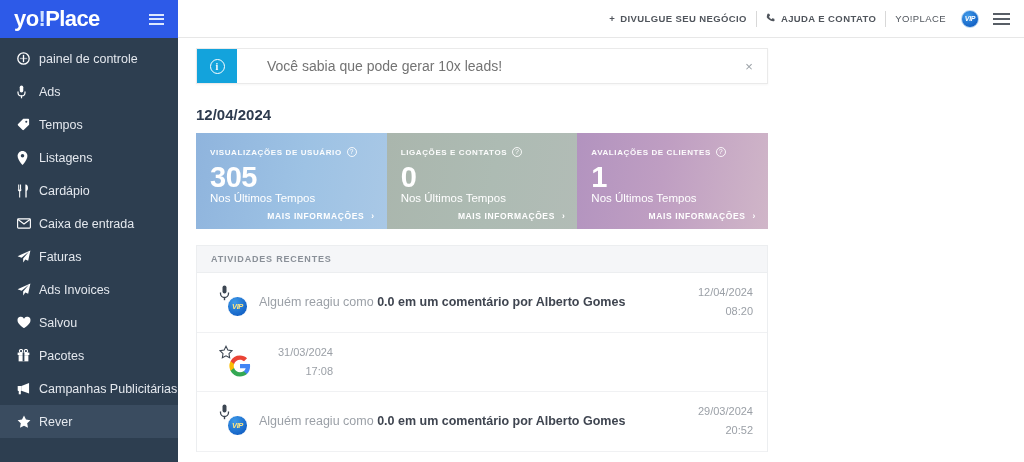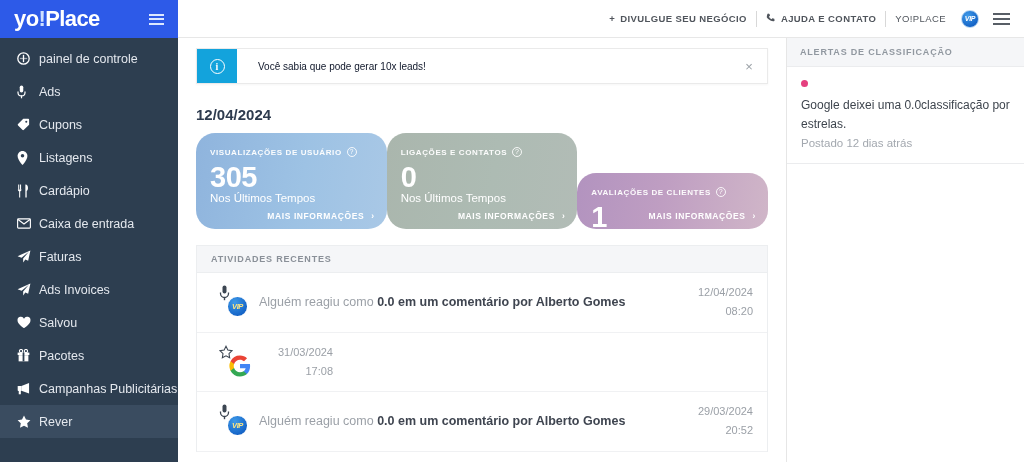--- a/index.html
+++ b/index.html
@@ -130,46 +130,45 @@
   }
   .banner-ico .circ {
     width: 15px; height: 15px; border-radius: 50%;
     border: 1.5px solid #fff;
     color: #fff; font-size: 10px; font-weight: bold;
     display: flex; align-items: center; justify-content: center;
     font-family: "Liberation Serif", serif;
   }
   .banner-text {
     flex: 1; display: flex; align-items: center;
-    padding-left: 21px;
-    font-size: 10px; color: #0f172a;
+    padding-left: 30px;
+    font-size: 14px; color: #737373;
   }
   .banner-close {
     width: 36px; display: flex; align-items: center; justify-content: center;
     color: #9aa0a6; font-size: 13px; cursor: pointer;
   }
 
   
   .date-head {
     font-size: 15px; font-weight: bold; color: #2e3b4e;
     margin: 22px 0 10px 0;
   }
 
   
   .cards { display: flex; height: 96px; }
   .card {
     flex: 1; position: relative;
     padding: 14px 14px 0 14px;
     color: #ffffff;
     cursor: pointer;
-    border-radius: 19px;
   }
   .card.c1 { background: linear-gradient(100deg, #8fb4dd 0%, #9dc2e4 55%, #a9c8e6 100%); }
   .card.c2 { background: linear-gradient(100deg, #aab6ad 0%, #adbbb3 55%, #b2bcb6 100%); }
-  .card.c3 { background: linear-gradient(100deg, #b293bf 0%, #bf9ec2 45%, #d0b6c8 100%); margin-top: 40px; }
+  .card.c3 { background: linear-gradient(100deg, #b293bf 0%, #bf9ec2 45%, #d0b6c8 100%); }
   .card-title {
     font-size: 8px; letter-spacing: 0.6px; font-weight: bold;
     text-transform: uppercase;
     display: flex; align-items: center; gap: 5px;
     opacity: 0.96;
   }
   .qmark {
     width: 10px; height: 10px; border-radius: 50%;
     border: 1px solid rgba(255,255,255,0.9);
     font-size: 7px; line-height: 8px; text-align: center;
@@ -289,21 +288,21 @@
           </span>
         <span class="nav-label">Ads</span>
       </div>
       <div class="nav-item">
         <span class="nav-ico">
             <svg width="14" height="13" viewBox="0 0 17 16">
               <path d="M1.2 7.4L7.6 1h6.2c.6 0 1 .5 1 1v6.2l-6.4 6.4a1.3 1.3 0 01-1.9 0L1.2 9.3a1.3 1.3 0 010-1.9z" fill="#fff"></path>
               <circle cx="11.3" cy="4.6" r="1.25" fill="#2d3e50"></circle>
             </svg>
           </span>
-        <span class="nav-label">Cupons</span>
+        <span class="nav-label">Tempos</span>
       </div>
       <div class="nav-item">
         <span class="nav-ico">
             <svg width="11" height="14" viewBox="0 0 12 16">
               <path d="M6 0C2.9 0 .4 2.5.4 5.6.4 9.8 6 16 6 16s5.6-6.2 5.6-10.4C11.6 2.5 9.1 0 6 0z" fill="#fff"></path>
               <circle cx="6" cy="5.5" r="2" fill="#2d3e50"></circle>
             </svg>
           </span>
         <span class="nav-label">Listagens</span>
       </div>
@@ -511,24 +510,16 @@
             </div>
             <div class="act-text"><span>Alguém reagiu como </span><b>0.0 em um comentário por Alberto Gomes</b></div>
             <div class="act-time">
               <div>29/03/2024</div>
               <div>20:52</div>
             </div>
           </div>
         </section>
       </main>
 
-      <aside class="col-side">
-        <div class="alerts-head">Alertas de classificação</div>
-        <div class="alert-item">
-          <div class="alert-dot"></div>
-          <div class="alert-body">Google deixei uma 0.0classificação por estrelas.</div>
-          <div class="alert-meta">Postado 12 dias atrás</div>
-        </div>
-      </aside>
 
     </div>
   </div>
 </div>
 
 </body></html>

